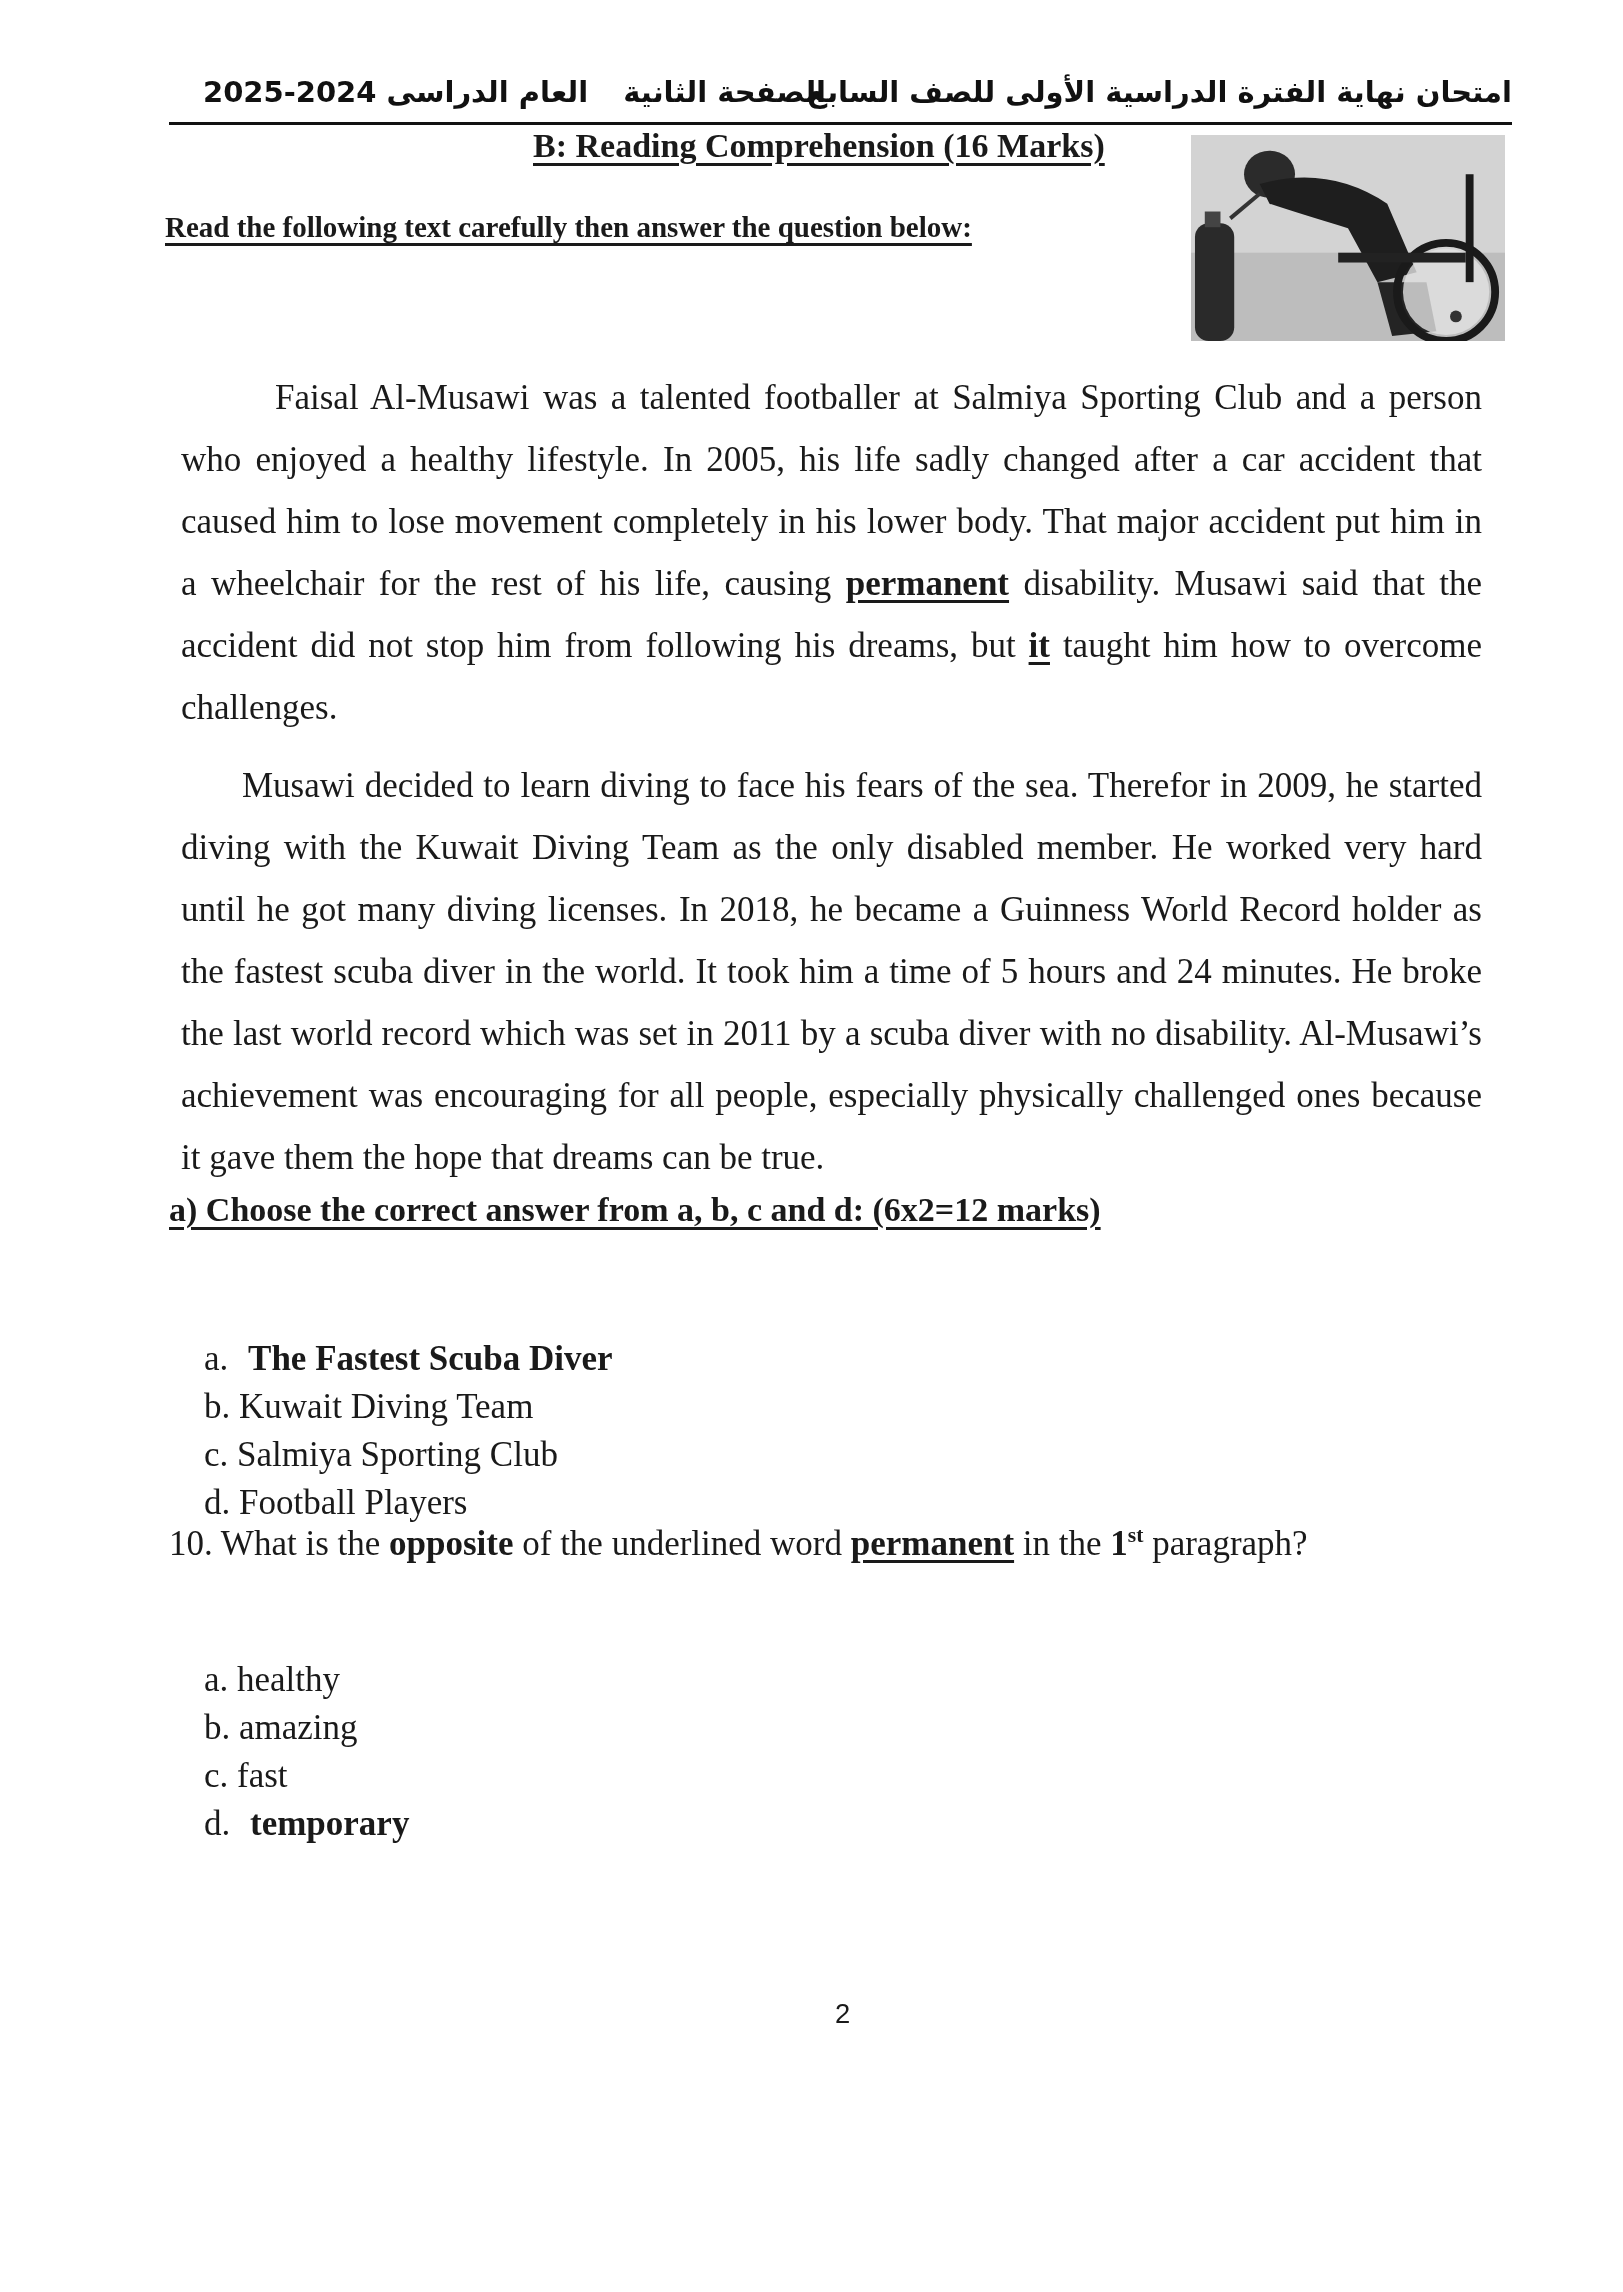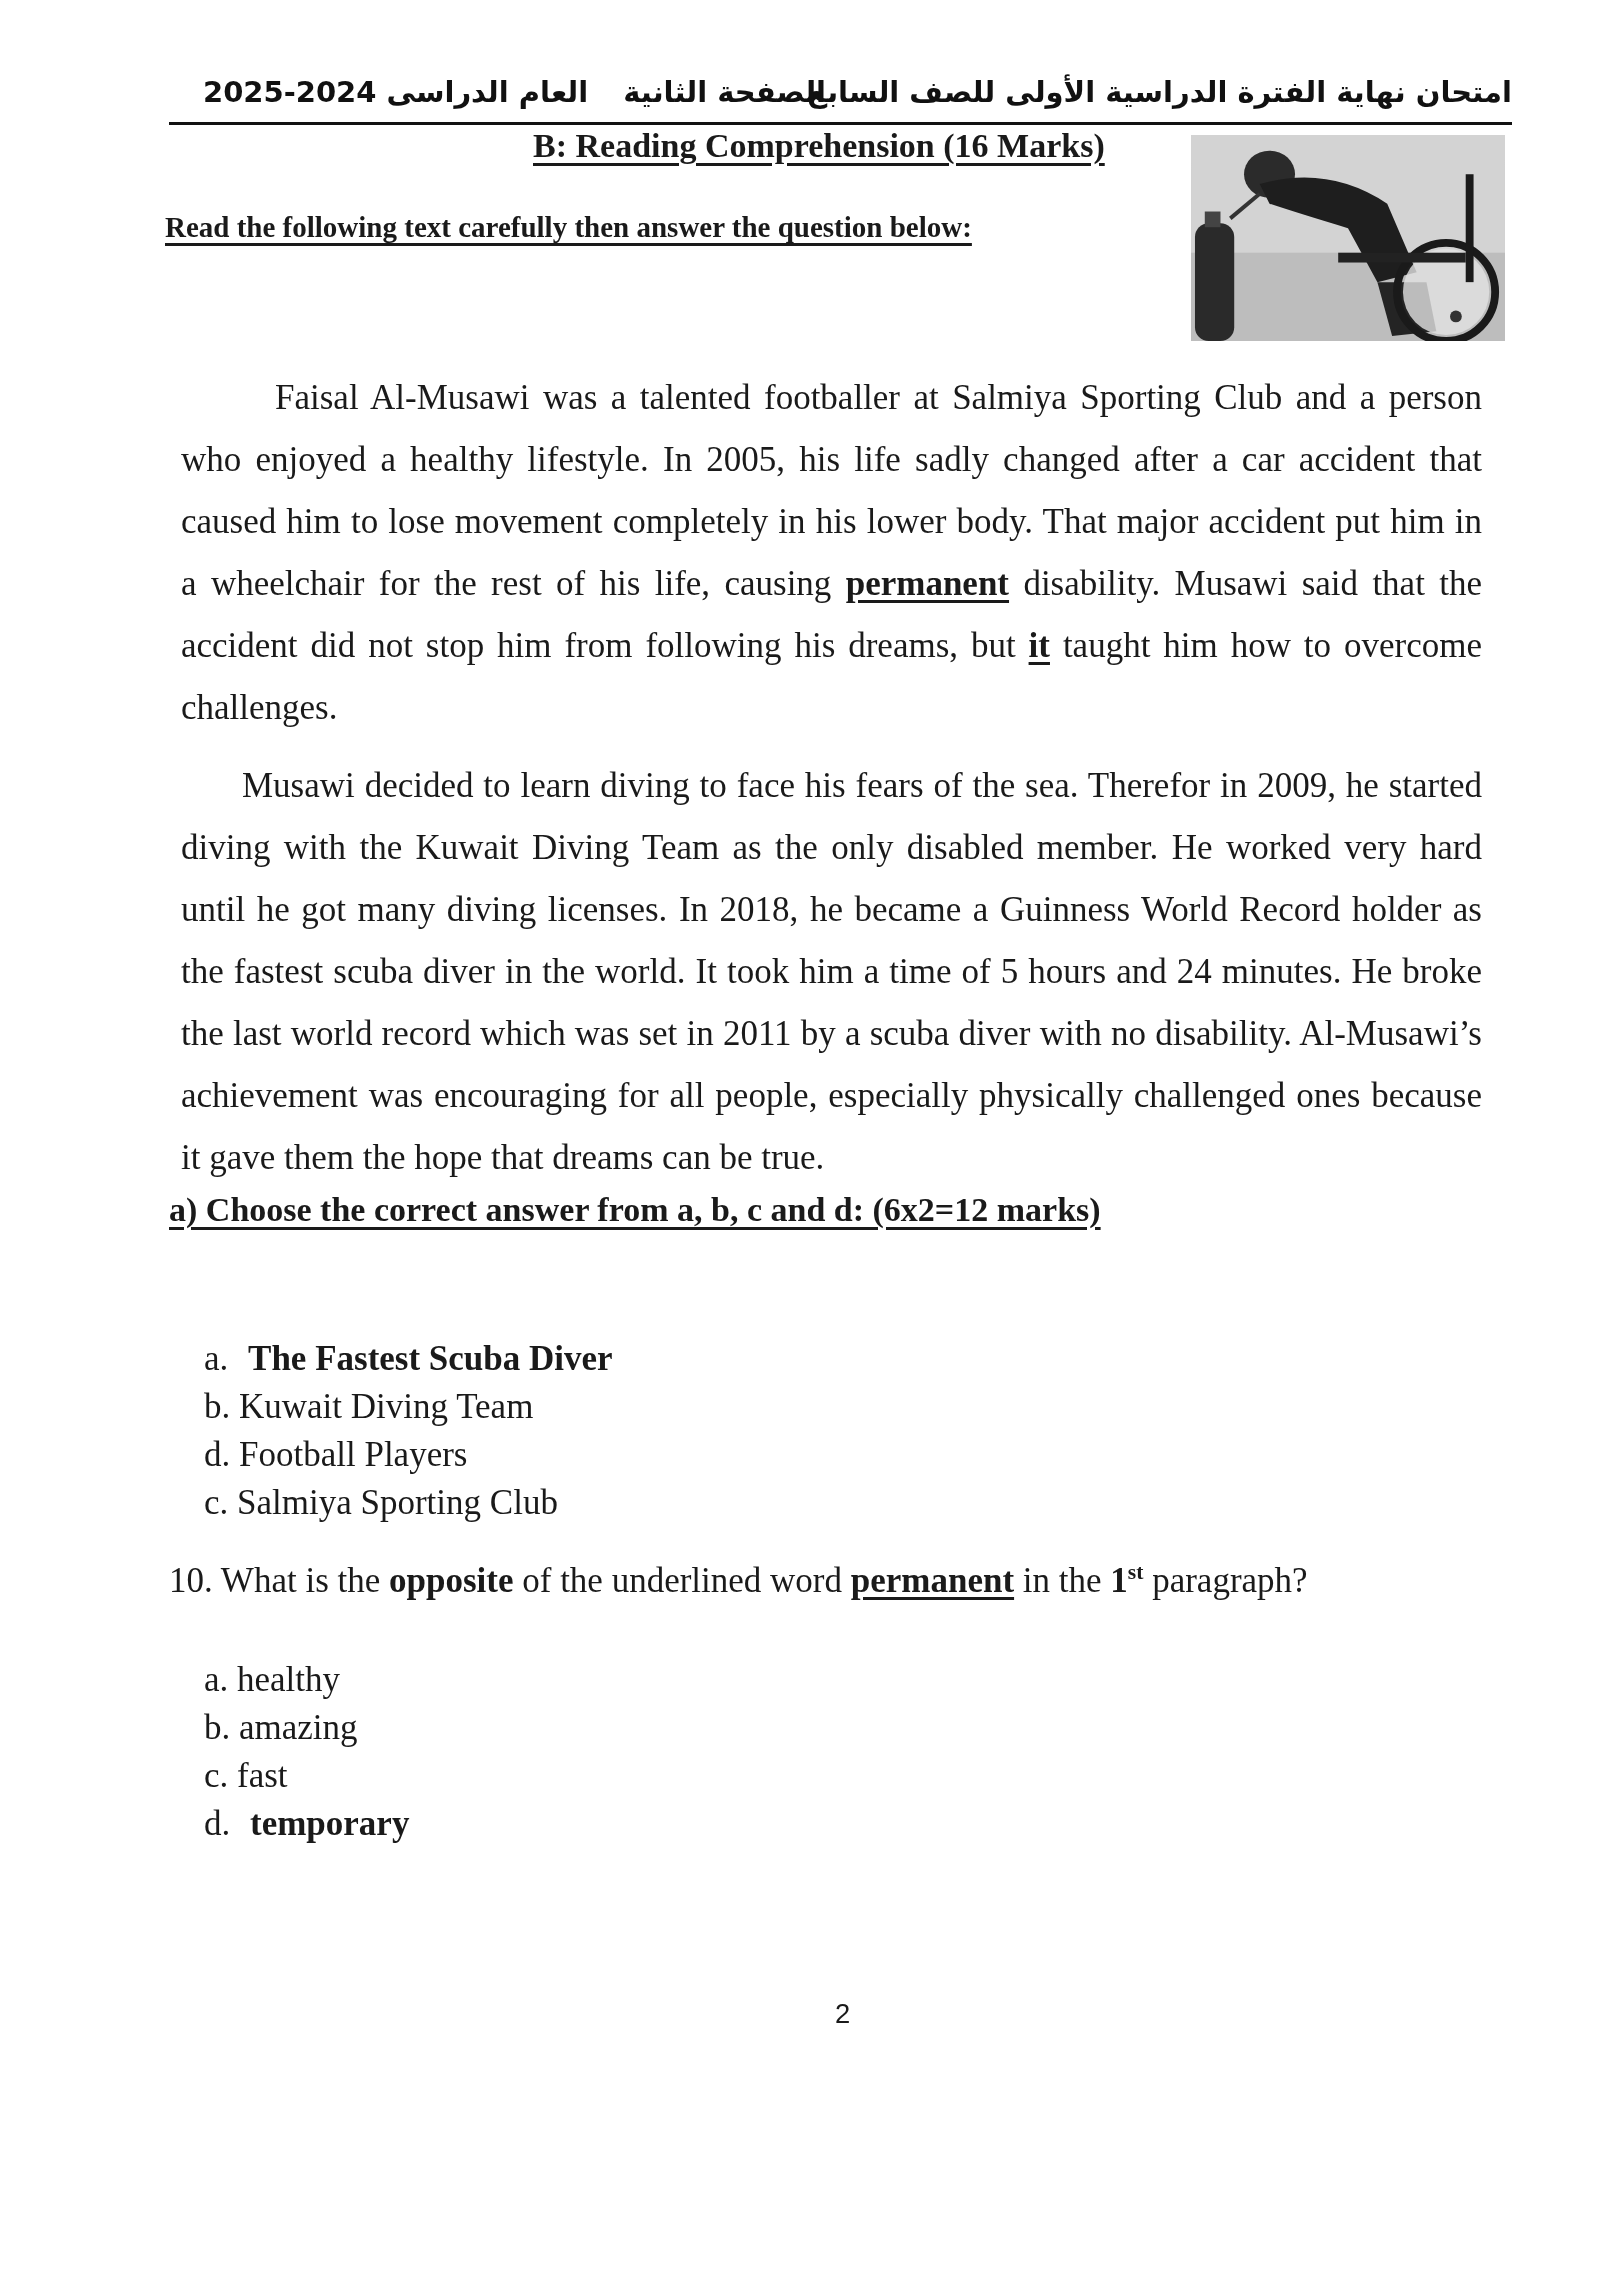--- a/index.html
+++ b/index.html
@@ -110,21 +110,21 @@
       text-underline-offset: 5.9px;
       white-space: nowrap;
     }
     .question {
       position: absolute;
       left: 169px;
       font-size: 35px;
       white-space: nowrap;
     }
     .q9 { top: 1257px; }
-    .q10 { top: 1561px; }
+    .q10 { top: 1524px; }
     .question b { font-weight: bold; }
     .question .sup {
       font-weight: bold;
       font-size: 21.6px;
       vertical-align: super;
       line-height: 0;
     }
     .options {
       position: absolute;
       left: 204px;
@@ -184,22 +184,22 @@
     <p class="p1"><span>Faisal Al-Musawi was a talented footballer at Salmiya Sporting Club and a person who enjoyed a healthy lifestyle. In 2005, his life sadly changed after a car accident that caused him to lose movement completely in his lower body. That major accident put him in a wheelchair for the rest of his life, causing </span><span class="uline-bold">permanent</span><span> disability. Musawi said that the accident did not stop him from following his dreams, but </span><span class="uline-bold">it</span><span> taught him how to overcome challenges.</span></p>
     <p class="p2">Musawi decided to learn diving to face his fears of the sea. Therefor in 2009, he started diving with the Kuwait Diving Team as the only disabled member. He worked very hard until he got many diving licenses. In 2018, he became a Guinness World Record holder as the fastest scuba diver in the world. It took him a time of 5 hours and 24 minutes. He broke the last world record which was set in 2011 by a scuba diver with no disability. Al-Musawi’s achievement was encouraging for all people, especially physically challenged ones because it gave them the hope that dreams can be true.</p>
   </div>
 
   <div class="part-heading">a) Choose the correct answer from a, b, c and d: (6x2=12 marks)</div>
 
 
   <div class="options opts9">
     <div><span>a.</span> <span class="bold-opt">The Fastest Scuba Diver</span></div>
     <div><span>b.</span> <span>Kuwait Diving Team</span></div>
+    <div><span>c.</span> <span>Salmiya Sporting Club</span></div>
     <div><span>d.</span> <span>Football Players</span></div>
-    <div><span>c.</span> <span>Salmiya Sporting Club</span></div>
   </div>
 
   <div class="question q10"><span>10.</span><span> What is the </span><b>opposite</b><span> of the underlined word </span><span class="uline-bold">permanent</span><span> in the </span><b>1</b><span class="sup">st</span><span> paragraph?</span></div>
 
   <div class="options opts10">
     <div><span>a.</span> <span>healthy</span></div>
     <div><span>b.</span> <span>amazing</span></div>
     <div><span>c.</span> <span>fast</span></div>
     <div><span>d.</span> <span class="bold-opt">temporary</span></div>
   </div>

